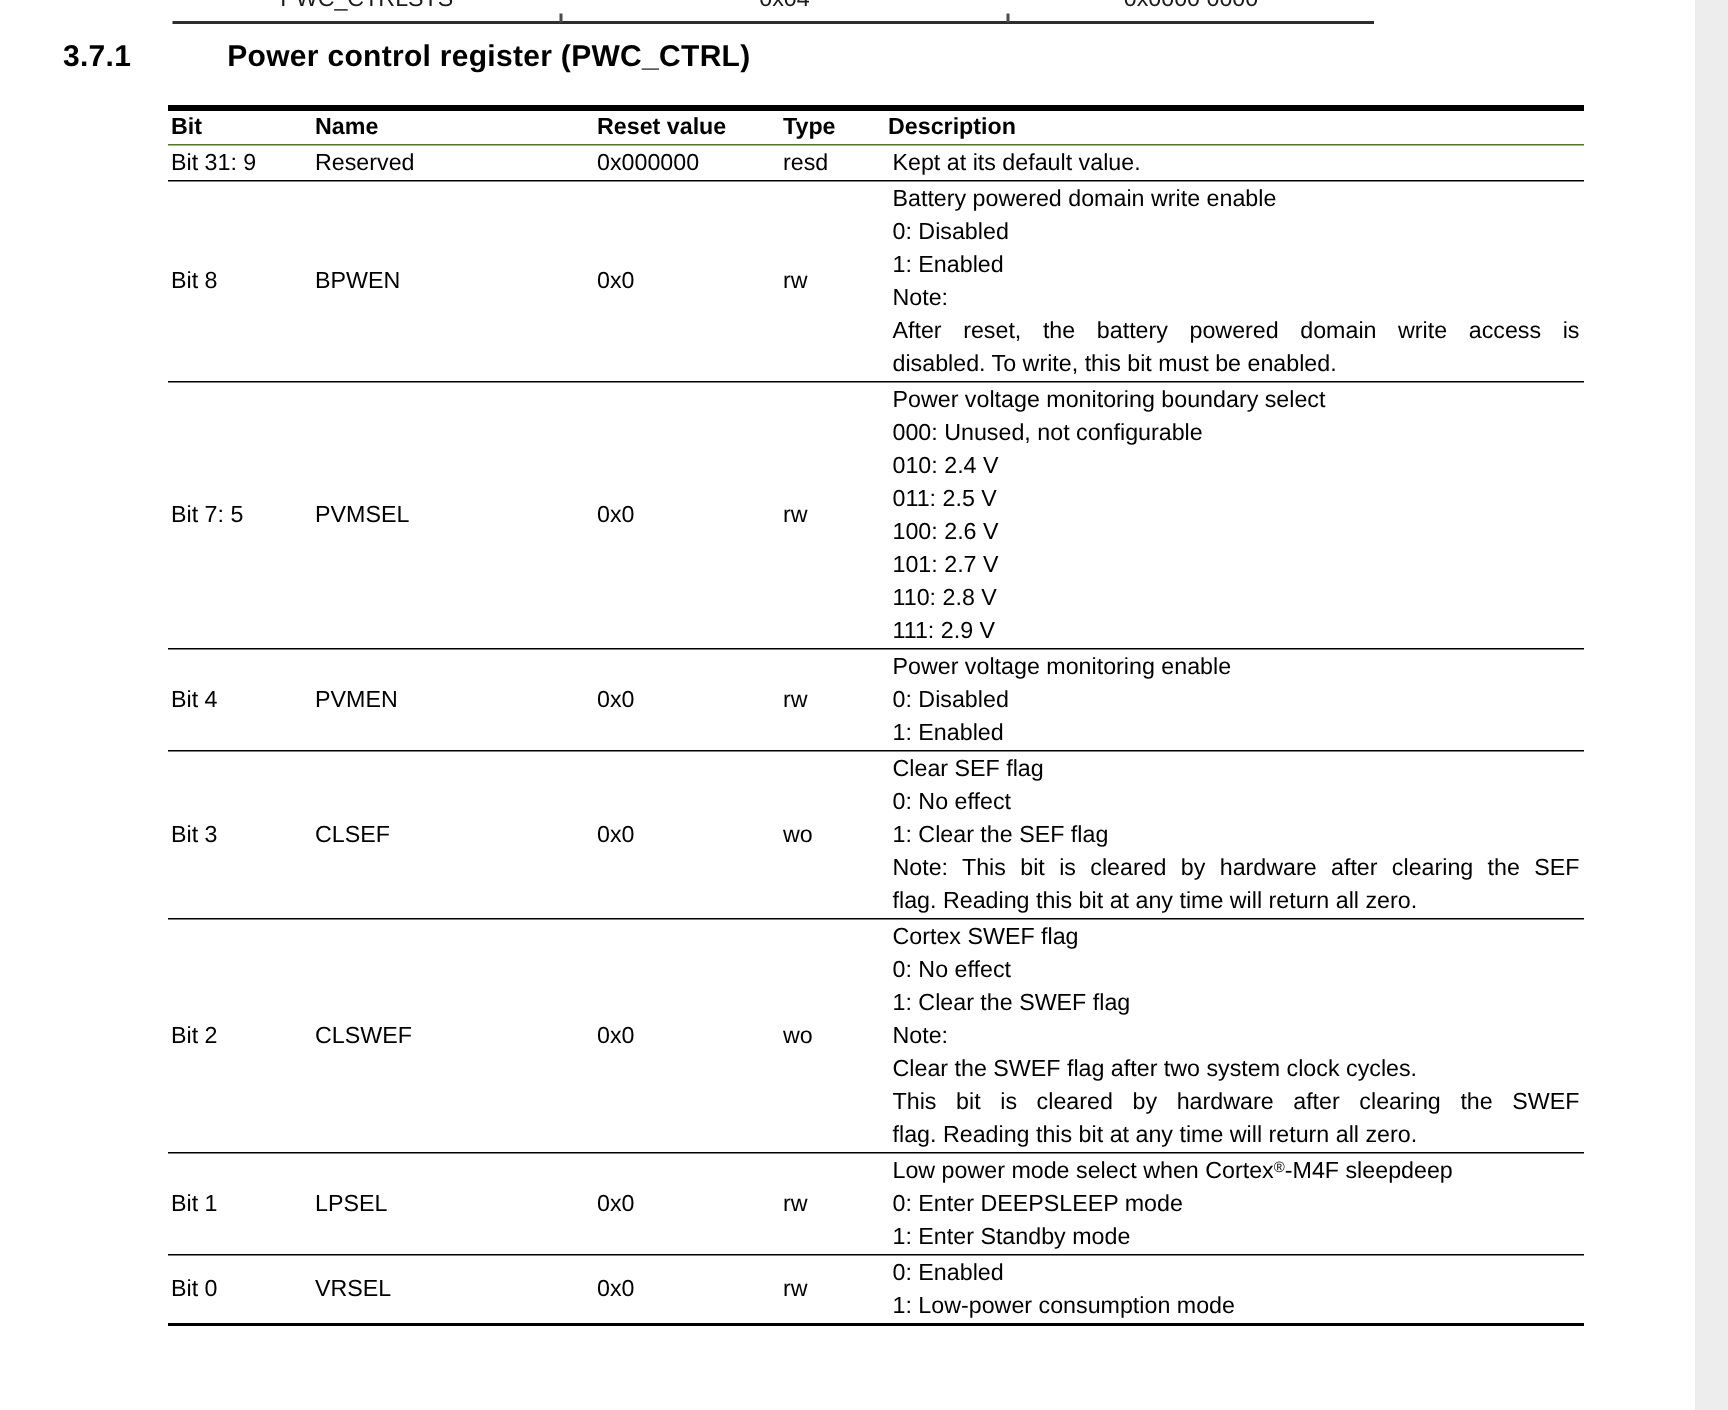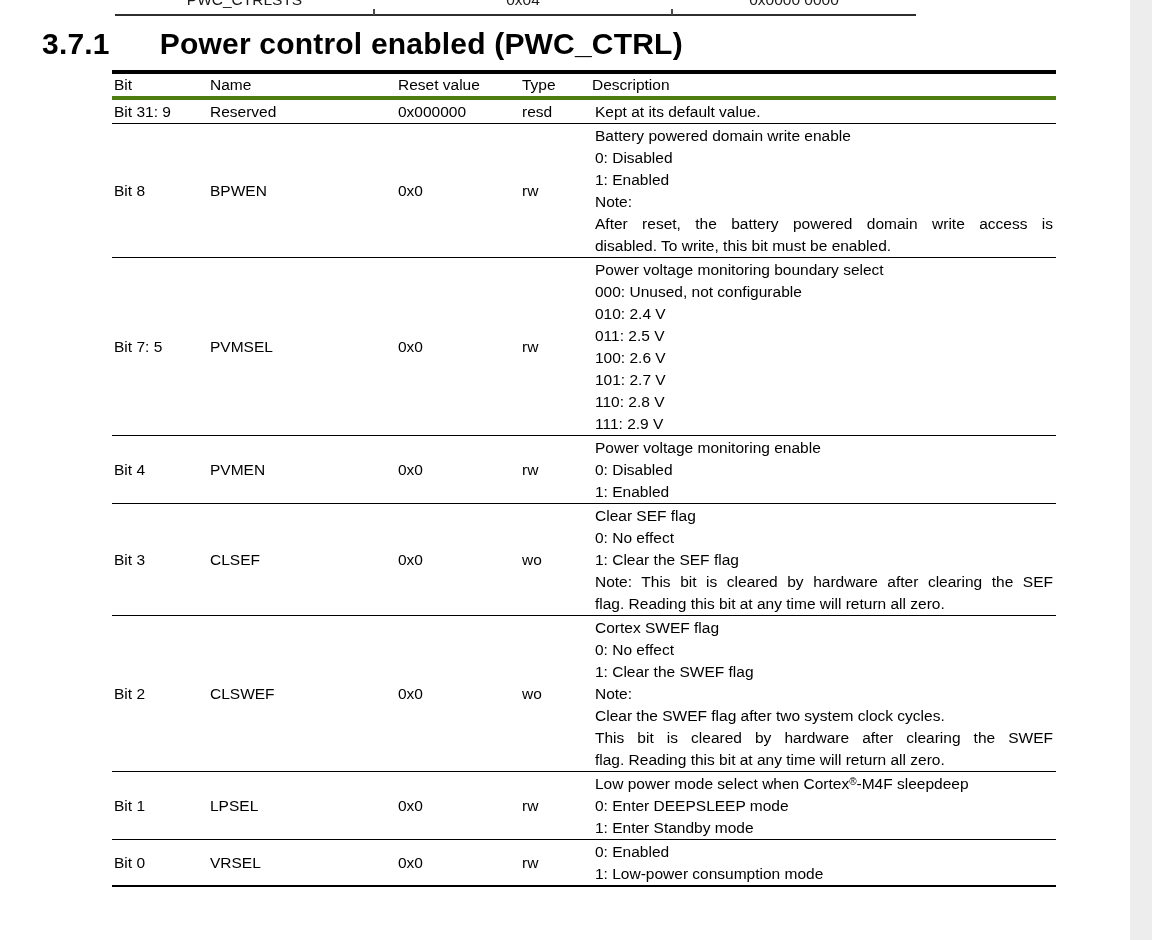--- a/index.html
+++ b/index.html
@@ -32,39 +32,39 @@
     position: absolute; width: 2px; height: 6px; top: 9px; background: #4a4a4a;
   }
   .frag-cell { position: absolute; top: -9px; text-align: center; white-space: nowrap; }
   .frag-cell.c1 { left: 0; width: 259px; }
   .frag-cell.c2 { left: 259px; width: 298px; }
   .frag-cell.c3 { left: 557px; width: 244px; }
 
   
   .heading {
     position: absolute; top: 27px; left: 42px;
-    display: flex; gap: 50px;
-    font-size: 30px; font-weight: bold; letter-spacing: 0.2px;
+    display: flex; gap: 64px;
+    font-size: 20px; font-weight: bold; letter-spacing: 0.2px;
     white-space: nowrap;
   }
 
   
   .reg-table {
     position: absolute; top: 70px; left: 112px; width: 944px;
     border-top: 4px solid #000;
     font-size: 15.5px;
   }
   .trow {
     display: grid;
     grid-template-columns: 93px 191px 121px 73px 466px;
     border-bottom: 1px solid #000;
   }
   .trow.header {
-    font-weight: normal;
-    border-bottom: 4px solid #4d7c0f;
+    font-weight: bold;
+    border-bottom: 1px solid #4d7c0f;
   }
   .trow.last { border-bottom: 2px solid #000; }
   .tc {
     align-self: center;
     padding-left: 2px;
     line-height: 22px;
     white-space: nowrap;
   }
   .tc.name, .tc.type { padding-left: 5px; }
   .tc.desc {
@@ -92,21 +92,21 @@
     <div class="frag-cell c1">PWC_CTRLSTS</div>
     <div class="frag-cell c2">0x04</div>
     <div class="frag-cell c3">0x0000 0000</div>
   </div>
   <div class="frag-line"></div>
   <div class="frag-tick" style="left: 373px;"></div>
   <div class="frag-tick" style="left: 671px;"></div>
 
   <div class="heading">
     <span>3.7.1</span>
-    <span>Power control enabled (PWC_CTRL)</span>
+    <span>Power control register (PWC_CTRL)</span>
   </div>
 
   <div class="reg-table">
 
     <div class="trow header">
       <div class="tc bit">Bit</div>
       <div class="tc name">Name</div>
       <div class="tc rst">Reset value</div>
       <div class="tc type">Type</div>
       <div class="tc desch">Description</div>

